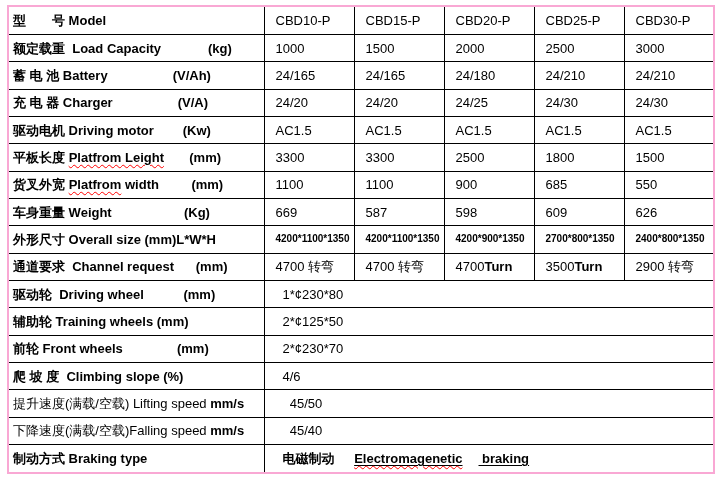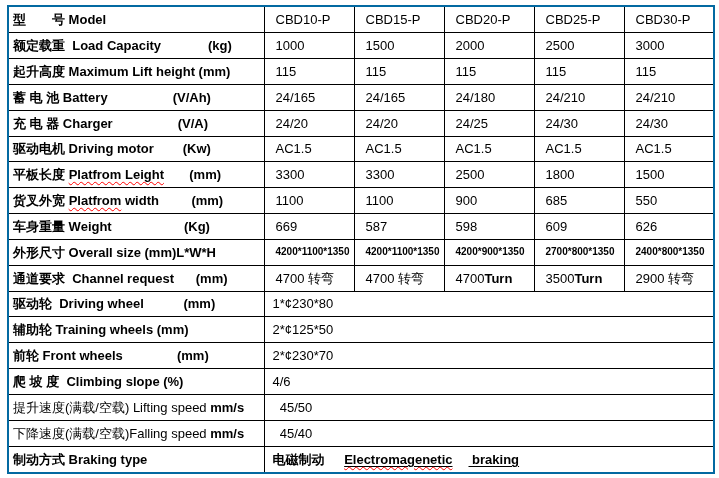--- a/index.html
+++ b/index.html
@@ -6,33 +6,33 @@
   body{
     width:719px;height:478px;overflow:hidden;
     font-family:"Liberation Sans","DejaVu Sans",sans-serif;
     color:#000000;
   }
   .page{position:relative;width:719px;height:478px;background:#ffffff;}
   table.spec{
     position:absolute;left:7px;top:5px;
     width:706px;height:469px;
     border-collapse:collapse;table-layout:fixed;
-    border:2px solid #0369a1;
+    border:2px solid #f9a8d4;
   }
   td{
     border:1px solid #000000;
     font-size:13px;line-height:1;
     vertical-align:middle;
     padding:0;
     white-space:pre;
     overflow:hidden;
   }
   td.label{padding-left:4px;}
   td.value{padding-left:11px;}
-  td.merged{padding-left:8px;}
+  td.merged{padding-left:18px;}
   td.small{font-size:10px;font-weight:bold;letter-spacing:0;margin-left:8px;}
   .b{font-weight:bold;}
   .u{text-decoration:underline;text-decoration-thickness:1px;text-underline-offset:2px;margin-left:16px;}
   .w{text-decoration:underline;text-decoration-style:wavy;text-decoration-color:#ff0000;text-decoration-thickness:1px;text-underline-offset:2px;}
 </style>
 </head>
 <body>
 
 <div class="page">
   <table class="spec">
@@ -53,28 +53,20 @@
           <td class="value"><span>CBD25-P</span></td>
           <td class="value"><span>CBD30-P</span></td>
         </tr>
         <tr>
           <td class="label"><span class="b">额定载重  Load Capacity             (kg)</span></td>
           <td class="value"><span>1000</span></td>
           <td class="value"><span>1500</span></td>
           <td class="value"><span>2000</span></td>
           <td class="value"><span>2500</span></td>
           <td class="value"><span>3000</span></td>
-        </tr>
-        <tr>
-          <td class="label"><span class="b">起升高度 Maximum Lift height (mm)</span></td>
-          <td class="value"><span>115</span></td>
-          <td class="value"><span>115</span></td>
-          <td class="value"><span>115</span></td>
-          <td class="value"><span>115</span></td>
-          <td class="value"><span>115</span></td>
         </tr>
         <tr>
           <td class="label"><span class="b">蓄 电 池 Battery                  (V/Ah)</span></td>
           <td class="value"><span>24/165</span></td>
           <td class="value"><span>24/165</span></td>
           <td class="value"><span>24/180</span></td>
           <td class="value"><span>24/210</span></td>
           <td class="value"><span>24/210</span></td>
         </tr>
         <tr>

